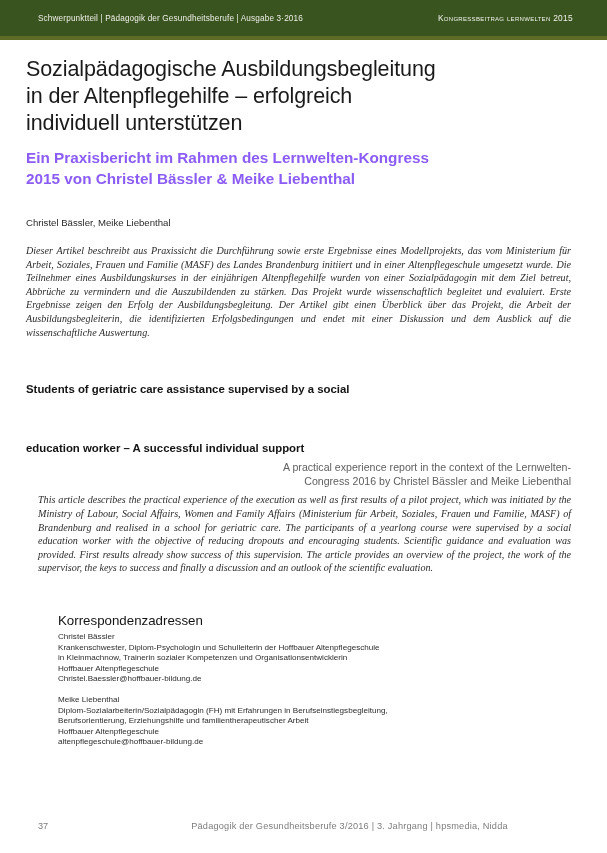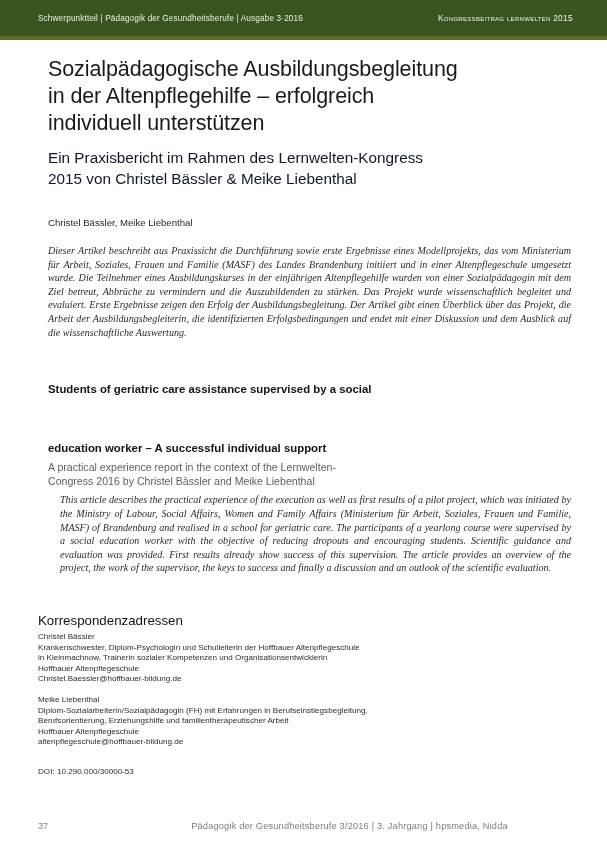--- a/index.html
+++ b/index.html
@@ -67,39 +67,39 @@
   }
   .header-right::first-letter { text-transform: uppercase; }
 
   
   .content {
     position: absolute;
     top: 40px;
     left: 0;
     width: 607px;
     box-sizing: border-box;
-    padding: 0 36px 0 48px;
+    padding: 0 36px 0 26px;
   }
 
   .title {
     font-size: 21.5px;
     line-height: 27px;
     font-weight: 400;
     color: #1a1a1a;
     margin: 16px 0 0 0;
     letter-spacing: -0.1px;
   }
   .title .tline { display: block; }
 
   .subtitle {
     font-size: 15.3px;
     line-height: 21px;
-    color: #0f172a;
+    color: #8b5cf6;
     margin: 10px 0 16px 0;
-    font-weight: 400;
+    font-weight: 700;
   }
   .subtitle .sline { display: block; }
 
   .authors {
     font-size: 9.6px;
     line-height: 13px;
     color: #2a2a2a;
     margin: 27px 0 0 0;
   }
 
@@ -121,40 +121,40 @@
     margin: 19px 0 0 0;
   }
   .en-title .tline { display: block; margin-top: 43px; }
 
   .en-subtitle {
     font-size: 10.6px;
     line-height: 14.2px;
     color: #606060;
     margin: 4px 0 0 0;
   }
-  .en-subtitle .sline { display: block; }
+  .en-subtitle .sline { display: block; text-align: right; }
 
   .abstract-en {
     font-family: "Liberation Serif", serif;
     font-style: italic;
     font-size: 10.1px;
     line-height: 13.6px;
     text-align: justify;
     color: #2b2b2b;
     margin: 5px 0 0 12px;
   }
 
   
   .corr {
     position: absolute;
     top: 612px;
     left: 0;
     width: 607px;
     box-sizing: border-box;
-    padding: 0 36px 0 38px;
+    padding: 0 36px 0 58px;
   }
   .corr-heading {
     font-size: 13.3px;
     line-height: 17px;
     font-weight: 400;
     color: #141414;
     margin: 0 0 3px 0;
   }
   .corr-block {
     font-size: 8.1px;
@@ -249,21 +249,20 @@
     <div class="corr-gap"></div>
 
     <div class="corr-block">
       <span class="cline">Meike Liebenthal</span>
       <span class="cline">Diplom-Sozialarbeiterin/Sozialpädagogin (FH) mit Erfahrungen in Berufseinstiegsbegleitung,</span>
       <span class="cline">Berufsorientierung, Erziehungshilfe und familientherapeutischer Arbeit</span>
       <span class="cline">Hoffbauer Altenpflegeschule</span>
       <span class="cline">altenpflegeschule@hoffbauer-bildung.de</span>
     </div>
 
-    <div class="doi">DOI: 10.290.000/30000-53</div>
   </div>
 
   <div class="footer">
     <div class="footer-page">37</div>
     <div class="footer-center">Pädagogik der Gesundheitsberufe 3/2016  |  3. Jahrgang  |  hpsmedia, Nidda</div>
     <div class="footer-spacer"></div>
   </div>
 
 </div>
 

